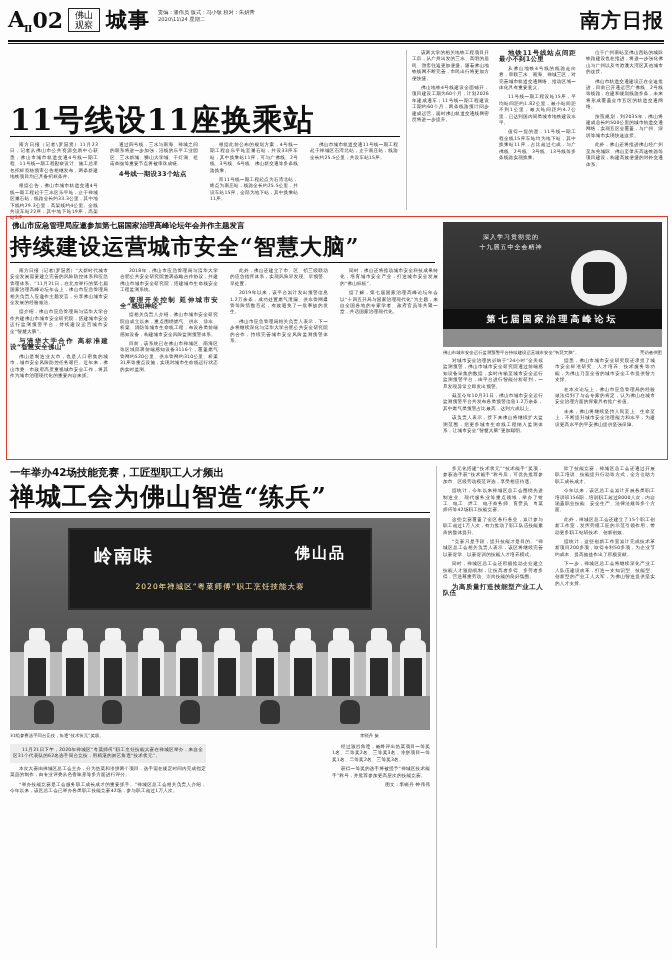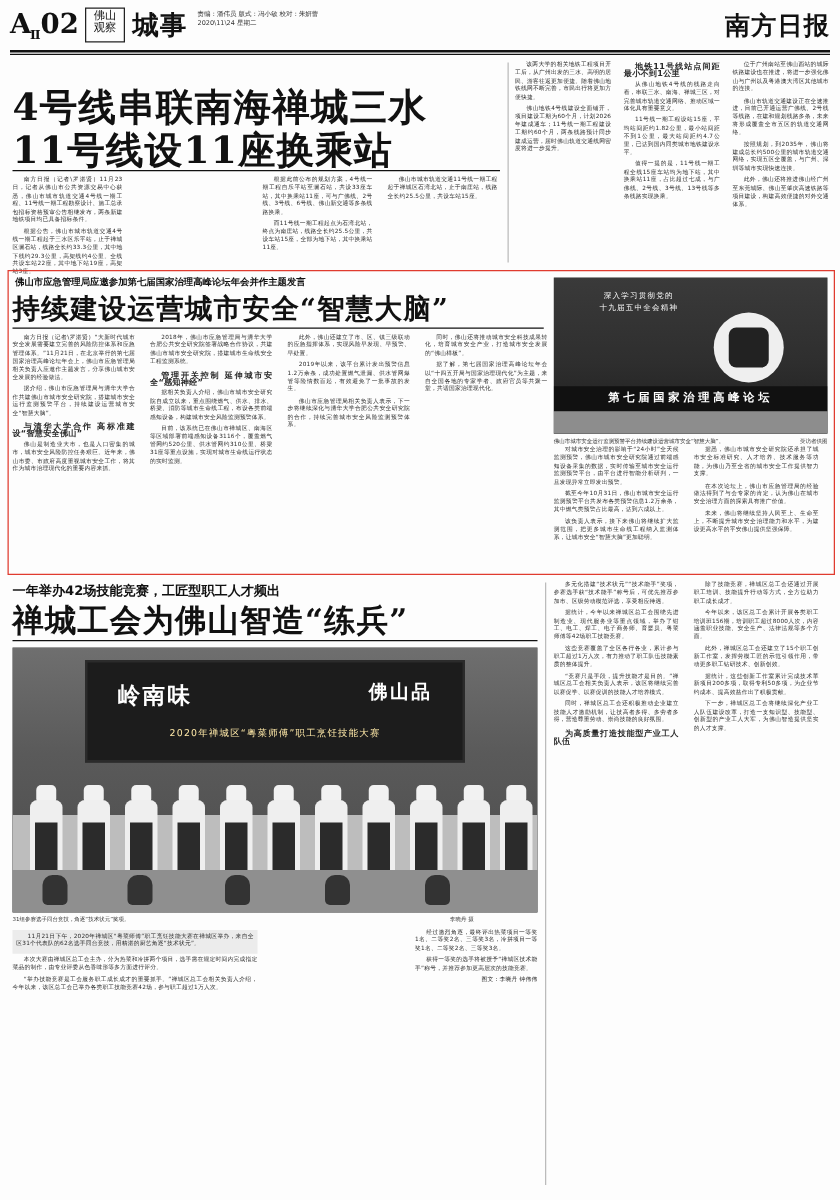--- a/index.html
+++ b/index.html
@@ -1,21 +1,21 @@
 <!DOCTYPE html>
 <html><head>
 <meta charset="utf-8">
 <style>
   html,body{margin:0;padding:0;background:#ffffff;}
   body{width:672px;height:960px;position:relative;font-family:"DejaVu Sans","Liberation Sans",sans-serif;color:#111;}
   .page{width:672px;height:960px;position:relative;overflow:hidden;background:#fdfdfd;}
 
   
   .masthead{position:absolute;left:8px;top:6px;width:656px;height:34px;}
-  .mast-left{position:absolute;left:0;top:0;display:flex;}
+  .mast-left{position:absolute;left:0;top:0;display:flex;align-items:center;}
   .mast-a{font-family:"DejaVu Serif","Liberation Serif",serif;font-size:22px;font-weight:bold;letter-spacing:-1px;}
   .mast-a sub{font-size:10px;}
   .mast-num{font-family:"DejaVu Serif",serif;font-size:22px;font-weight:bold;margin-left:1px;}
   .mast-box{margin-left:5px;border:1px solid #222;padding:1px 2px;font-size:9px;line-height:10px;text-align:center;width:26px;}
   .mast-big{margin-left:6px;font-size:21px;font-weight:bold;letter-spacing:1px;}
   .mast-meta{position:absolute;left:150px;top:3px;font-size:5.2px;line-height:7px;color:#333;width:150px;}
   .mast-logo{position:absolute;right:0;top:1px;font-size:20px;font-weight:bold;letter-spacing:1px;font-family:"DejaVu Serif",serif;}
   .mast-rule{position:absolute;left:8px;top:40px;width:656px;border-top:2px solid #111;}
   .mast-rule2{position:absolute;left:8px;top:43px;width:656px;border-top:1px solid #111;}
 
@@ -108,28 +108,31 @@
       </span>
       <span class="mast-big">城事</span>
     </div>
     <div class="mast-meta" style="white-space:pre-line;">责编：潘伟员   版式：冯小敏   校对：朱妍蕾
 2020\11\24   星期二</div>
     <div class="mast-logo">南方日报</div>
   </div>
   <div class="mast-rule"></div>
   <div class="mast-rule2"></div>
 
-  <div class="s1-title1">4号线串联南海禅城三水</div>
   <div class="s1-title2">11号线设11座换乘站</div>
   <div class="s1-rule"></div>
 
   <div class="s1-body">
     <div class="s1-col col-text" style="left:0">
       <p>南方日报（记者\罗湛贤）11月23日，记者从佛山市公共资源交易中心获悉，佛山市城市轨道交通4号线一期工程、11号线一期工程勘察设计、施工总承包招标资格预审公告相继发布，两条新建地铁项目均已具备招标条件。</p>
       <p>根据公告，佛山市城市轨道交通4号线一期工程起于三水区乐平站，止于禅城区澜石站，线路全长约33.3公里，其中地下线约29.3公里，高架线约4公里。全线共设车站22座，其中地下站19座，高架站3座。</p>
+    </div>
+    <div class="s1-col col-text" style="left:100px">
+      <p>通过四号线，三水与南海、禅城之间的联系将进一步加强，沿线的乐平工业园区、三水新城、狮山大学城、千灯湖、祖庙商圈等重要节点将被串珠成链。</p>
+      <p class="sub-head">4号线一期设33个站点</p>
     </div>
     <div class="s1-col col-text" style="left:200px">
       <p>根据此前公布的规划方案，4号线一期工程自乐平站至澜石站，共设33座车站，其中换乘站11座，可与广佛线、2号线、3号线、6号线、佛山新交通等多条线路换乘。</p>
       <p>而11号线一期工程起点为石湾北站，终点为南庄站，线路全长约25.5公里，共设车站15座，全部为地下站，其中换乘站11座。</p>
     </div>
     <div class="s1-col col-text" style="left:300px">
       <p>佛山市城市轨道交通11号线一期工程起于禅城区石湾北站，止于南庄站，线路全长约25.5公里，共设车站15座。</p>
     </div>
   </div>
 

